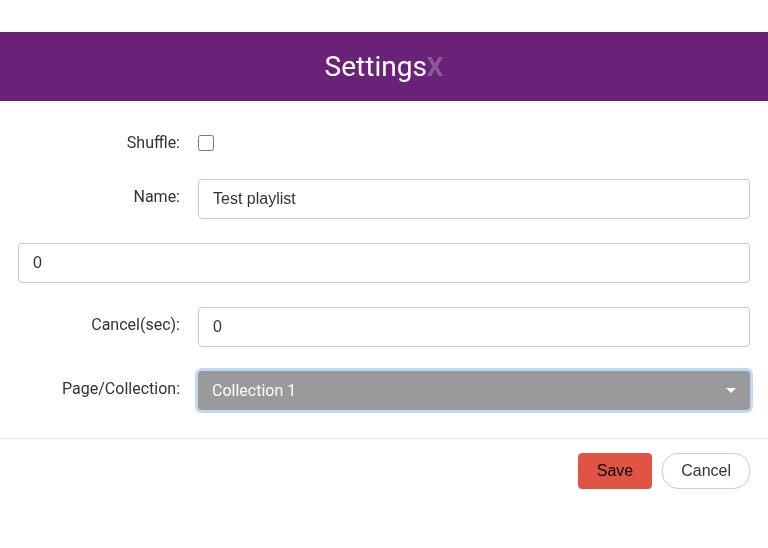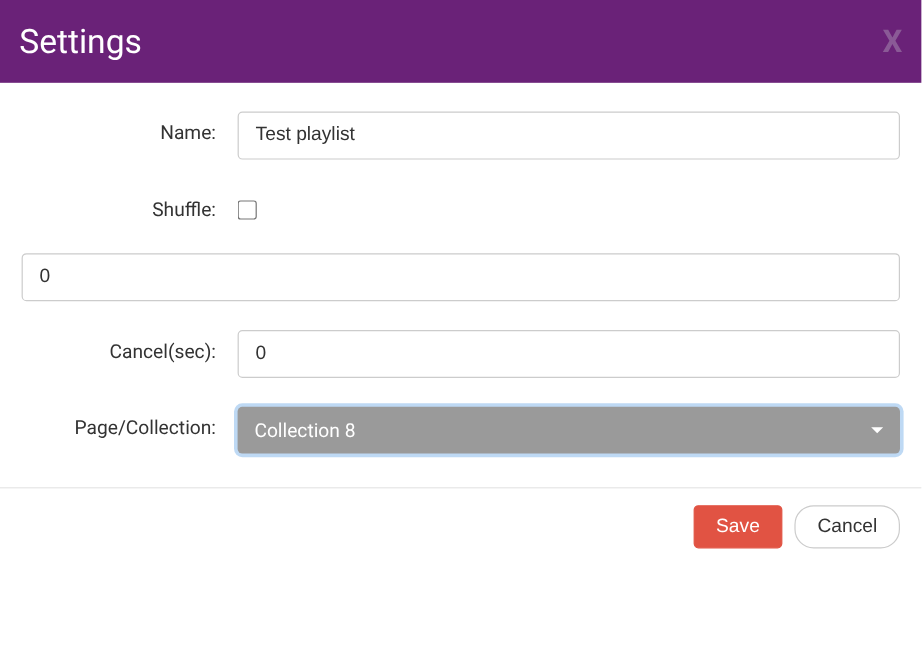--- a/index.html
+++ b/index.html
@@ -5,24 +5,25 @@
     * { box-sizing: border-box; margin: 0; padding: 0; }
     body {
       font-family: -apple-system, BlinkMacSystemFont, "Segoe UI", Roboto, sans-serif;
       background: #fff;
       width: 768px;
       height: 548px;
     }
     .modal-header {
       background: #6a2278;
       color: #fff;
-      padding: 18px 16px;
+      padding: 18px 36px;
       display: flex;
       align-items: center;
-      justify-content: space-between;
+      justify-content: center;
+      margin-top: 32px;
     }
     .modal-title {
       font-size: 28px;
       font-weight: 400;
     }
     .close-btn {
       color: #8a5a96;
       font-size: 26px;
       font-weight: bold;
       cursor: pointer;
@@ -93,72 +94,72 @@
     }
     .btn {
       padding: 8px 18px;
       border-radius: 4px;
       font-size: 16px;
       cursor: pointer;
       border: 1px solid transparent;
     }
     .btn-save {
       background: #e15343;
-      color: #ffffff;
+      color: #000000;
       border-color: #e15343;
     }
     .btn-cancel {
       background: #fff;
       color: #333;
       border-color: #ccc;
       border-radius: 16px;
     }
   </style>
 </head>
 <body>
 
 <div class="modal-header">
   <h1 class="modal-title">Settings</h1>
   <span class="close-btn">X</span>
 </div>
 
 <div class="modal-body">
 
   <div class="form-row">
-    <label class="form-label">Name:</label>
+    <label class="form-label">Shuffle:</label>
     <div class="form-control-wrap">
-      <input type="text" class="text-input" value="Test playlist" style="">
+      <input type="checkbox" class="checkbox-input" style="">
     </div>
   </div>
 
   <div class="form-row">
-    <label class="form-label">Shuffle:</label>
+    <label class="form-label">Name:</label>
     <div class="form-control-wrap">
-      <input type="checkbox" class="checkbox-input" style="">
+      <input type="text" class="text-input" value="Test playlist" style="">
     </div>
   </div>
 
   <div class="form-row">
     <div class="form-control-wrap">
       <input type="text" class="text-input" value="0" style="">
     </div>
   </div>
 
   <div class="form-row">
     <label class="form-label">Cancel(sec):</label>
     <div class="form-control-wrap">
       <input type="text" class="text-input" value="0" style="">
     </div>
   </div>
 
   <div class="form-row" style="margin-bottom:0">
     <label class="form-label">Page/Collection:</label>
     <div class="form-control-wrap">
       <div class="select-control">
-        <span>Collection 8</span>
+        <span>Collection 1</span>
         <span class="select-arrow"></span>
       </div>
     </div>
   </div>
 
 </div>
 
 <div class="modal-footer">
   <button class="btn btn-save">Save</button>
   <button class="btn btn-cancel">Cancel</button>

